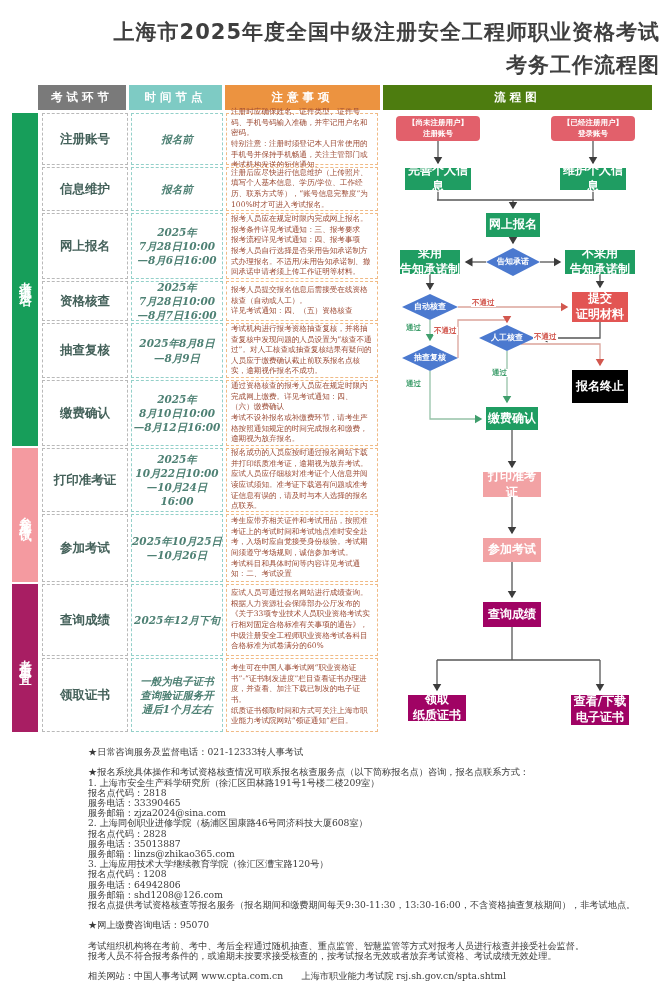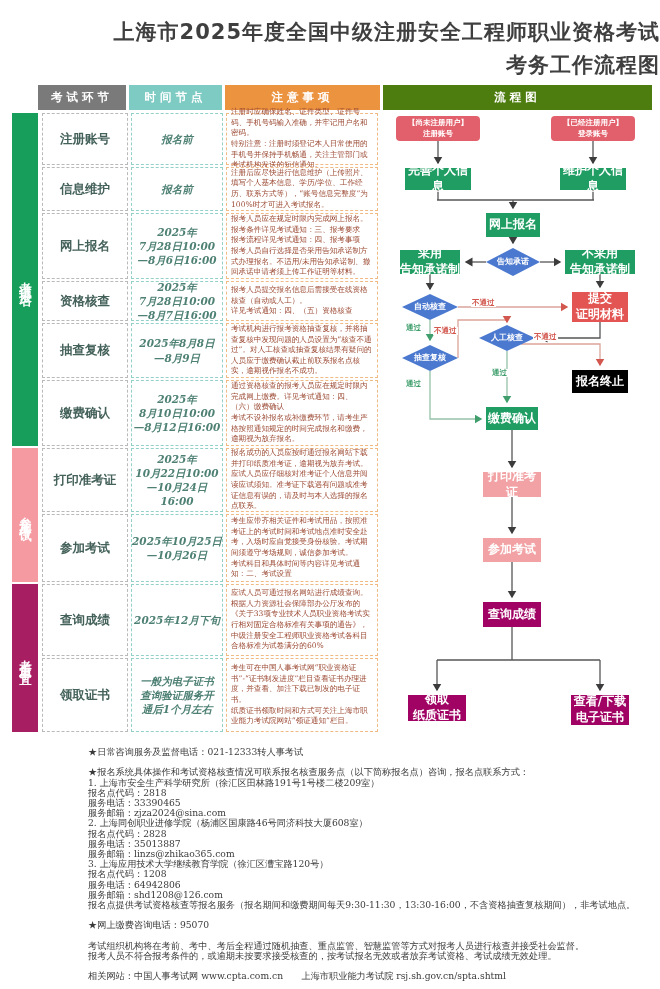--- a/index.html
+++ b/index.html
@@ -211,21 +211,21 @@
     <div class="fnode diamond" style="left:103px;top:135px;width:54px;height:28px;">告知承诺</div>
     <div class="fnode gbox" style="left:17px;top:137px;width:60px;height:24px;">采用
 告知承诺制</div>
     <div class="fnode gbox" style="left:182px;top:137px;width:70px;height:24px;">不采用
 告知承诺制</div>
     <div class="fnode diamond" style="left:19px;top:181px;width:56px;height:26px;">自动核查</div>
     <div class="fnode rbox" style="left:189px;top:179px;width:56px;height:30px;">提交
 证明材料</div>
     <div class="fnode diamond" style="left:96px;top:212px;width:56px;height:26px;">人工核查</div>
     <div class="fnode diamond" style="left:19px;top:232px;width:56px;height:26px;">抽查复核</div>
-    <div class="fnode kbox" style="left:189px;top:257px;width:56px;height:23px;">报名终止</div>
+    <div class="fnode kbox" style="left:189px;top:257px;width:56px;height:33px;">报名终止</div>
     <div class="fnode gbox" style="left:103px;top:294px;width:52px;height:23px;">缴费确认</div>
     <div class="fnode pbox" style="left:100px;top:359px;width:58px;height:25px;">打印准考证</div>
     <div class="fnode pbox" style="left:100px;top:425px;width:58px;height:24px;">参加考试</div>
     <div class="fnode mbox" style="left:100px;top:489px;width:58px;height:25px;">查询成绩</div>
     <div class="fnode mbox" style="left:25px;top:582px;width:58px;height:26px;">领取
 纸质证书</div>
     <div class="fnode mbox" style="left:188px;top:582px;width:58px;height:30px;">查看/下载
 电子证书</div>
 
     <div class="elabel lfail" style="left:88px;top:186px;">不通过</div>

